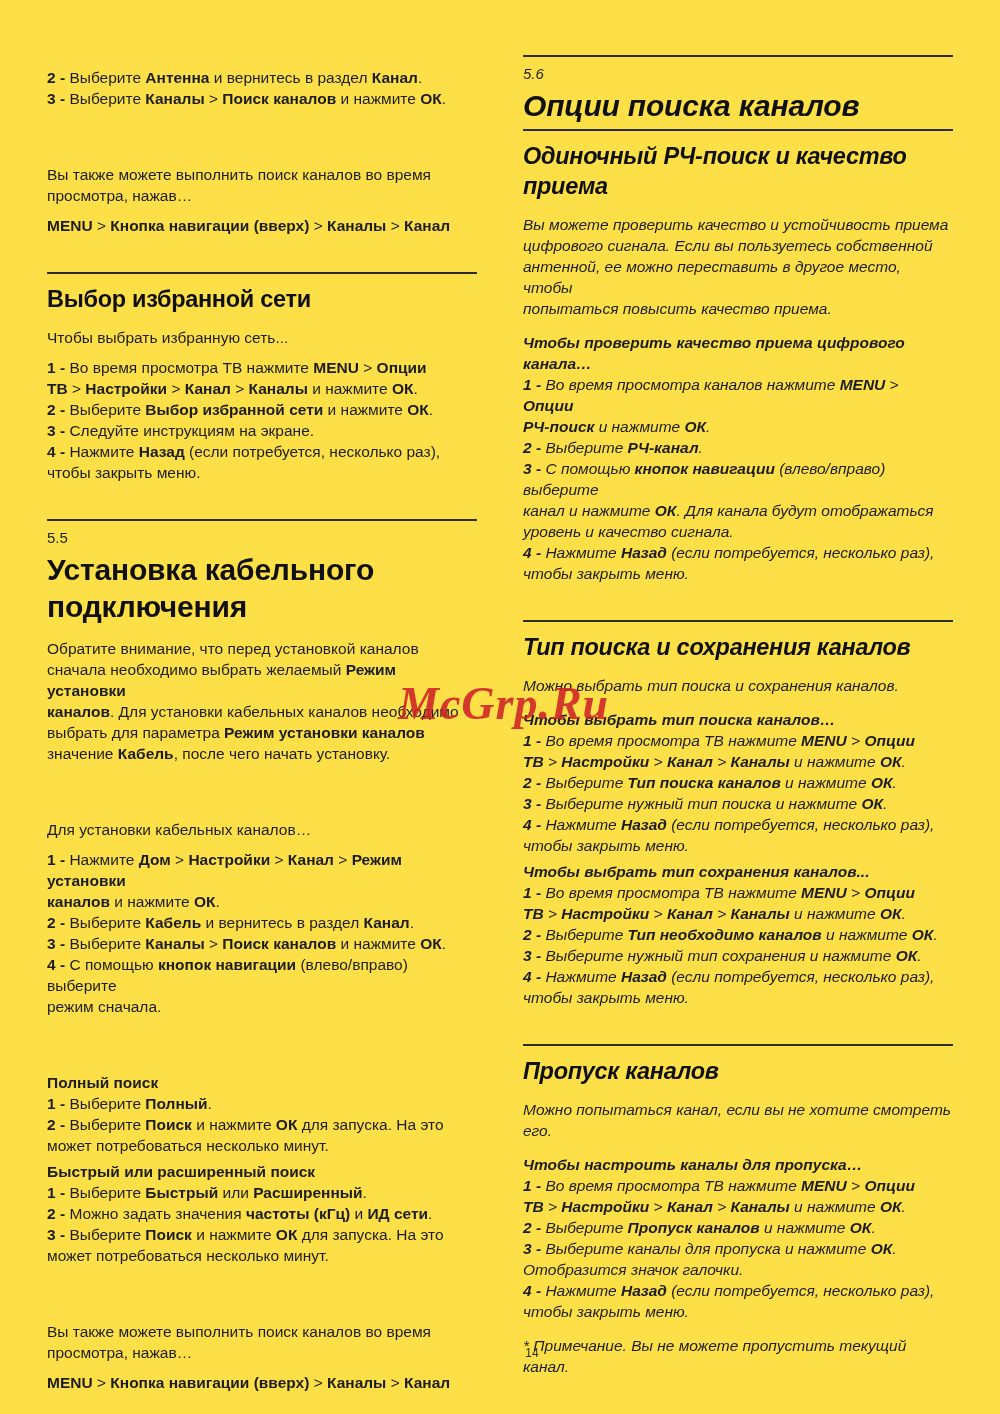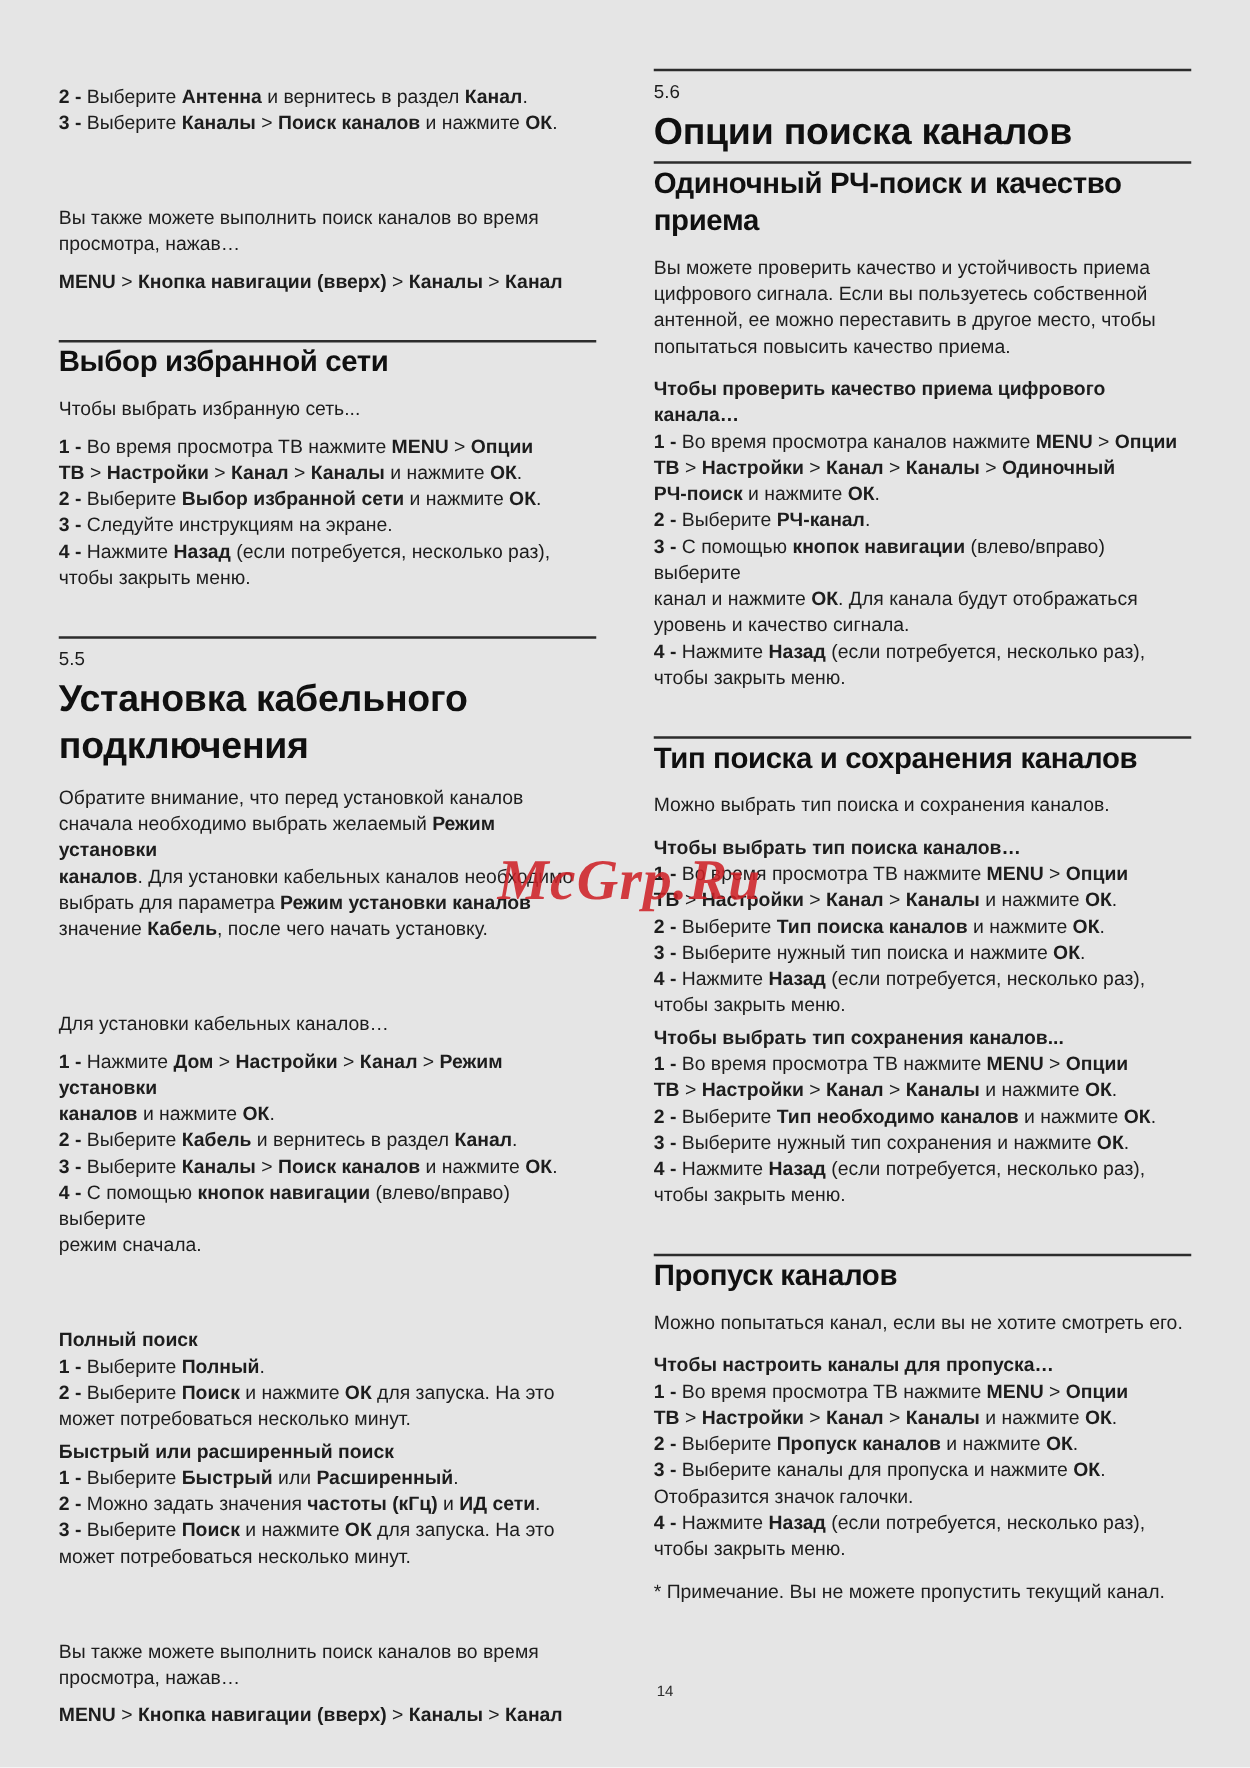--- a/index.html
+++ b/index.html
@@ -1,35 +1,35 @@
 <!DOCTYPE html>
 <html><head>
 <meta charset="utf-8">
 <style>
   html,body{margin:0;padding:0;background:#ffffff;}
-  .page{position:relative;width:1000px;height:1414px;background:#e5e5e5;overflow:hidden;
+  .page{position:relative;width:1000px;height:1414px;background:#fde047;overflow:hidden;
         font-family:"Liberation Sans","DejaVu Sans",sans-serif;color:#1d1d1d;}
   .col{position:absolute;top:0;width:430px;}
   .col-left{left:47px;padding-top:58px;}
-  .col-right{left:523px;padding-top:55px;}
+  .col-right{left:523px;padding-top:55px;font-style:italic;}
   .b-para,.b-lead,.b-menu,.b-steps{font-size:15.5px;}
   .line{line-height:21px;white-space:normal;}
   .bseg{font-weight:700;}
   .b-para{margin-top:13px;font-weight:400;}
   .b-lead{margin-top:13px;font-weight:700;}
   .b-lead.tight{margin-top:5px;}
   .b-menu{margin-top:9px;}
   .b-steps{margin-top:9px;}
   .b-lead + .b-steps{margin-top:0;}
   .b-rule{height:0;border-top:2px solid #2c2c2c;margin-top:36px;}
   .b-rule.tight{margin-top:5px;}
   .b-rule:first-child{margin-top:0;}
   .b-secnum{font-size:15px;line-height:21px;margin-top:6px;color:#1d1d1d;}
   .b-h1{font-size:30px;line-height:37px;font-weight:700;margin-top:3px;color:#101010;letter-spacing:-0.2px;}
-  .b-h2{font-size:23.5px;line-height:30px;font-weight:700;margin-top:0;color:#101010;letter-spacing:-0.3px;}
+  .b-h2{font-size:23.5px;line-height:30px;font-weight:700;margin-top:10px;color:#101010;letter-spacing:-0.3px;}
   .b-gap{height:42px;}
   .watermark{position:absolute;left:398px;top:681px;font-family:Liberation Serif, serif;
              font-style:italic;font-weight:700;font-size:46px;line-height:46px;opacity:0.87;
              letter-spacing:1px;pointer-events:none;z-index:5;}
   .footer{position:absolute;top:1346px;left:0;width:1000px;text-align:center;
           font-size:12px;color:#2a2a2a;padding-left:32px;}
 </style>
 </head>
 <body>
 
@@ -119,21 +119,20 @@
         <div class="line"><span>Вы можете проверить качество и устойчивость приема</span></div>
         <div class="line"><span>цифрового сигнала. Если вы пользуетесь собственной</span></div>
         <div class="line"><span>антенной, ее можно переставить в другое место, чтобы</span></div>
         <div class="line"><span>попытаться повысить качество приема.</span></div>
       </div>
       <div class="b-lead">
         <div class="line"><span class="bseg">Чтобы проверить качество приема цифрового канала…</span></div>
       </div>
       <div class="b-steps">
         <div class="line"><span class="bseg">1 - </span><span>Во время просмотра каналов нажмите </span><span class="bseg">MENU</span><span> &gt; </span><span class="bseg">Опции</span></div>
-        <div class="line"><span class="bseg">ТВ</span><span> &gt; </span><span class="bseg">Настройки</span><span> &gt; </span><span class="bseg">Канал</span><span> &gt; </span><span class="bseg">Каналы</span><span> &gt; </span><span class="bseg">Одиночный</span></div>
         <div class="line"><span class="bseg">РЧ-поиск</span><span> и нажмите </span><span class="bseg">ОК</span><span>.</span></div>
         <div class="line"><span class="bseg">2 - </span><span>Выберите </span><span class="bseg">РЧ-канал</span><span>.</span></div>
         <div class="line"><span class="bseg">3 - </span><span>С помощью </span><span class="bseg">кнопок навигации</span><span> (влево/вправо) выберите</span></div>
         <div class="line"><span>канал и нажмите </span><span class="bseg">ОК</span><span>. Для канала будут отображаться</span></div>
         <div class="line"><span>уровень и качество сигнала.</span></div>
         <div class="line"><span class="bseg">4 - </span><span>Нажмите </span><span class="bseg">Назад</span><span> (если потребуется, несколько раз),</span></div>
         <div class="line"><span>чтобы закрыть меню.</span></div>
       </div>
       <div class="b-rule"></div>
       <div class="b-h2">Тип поиска и сохранения каналов</div>

